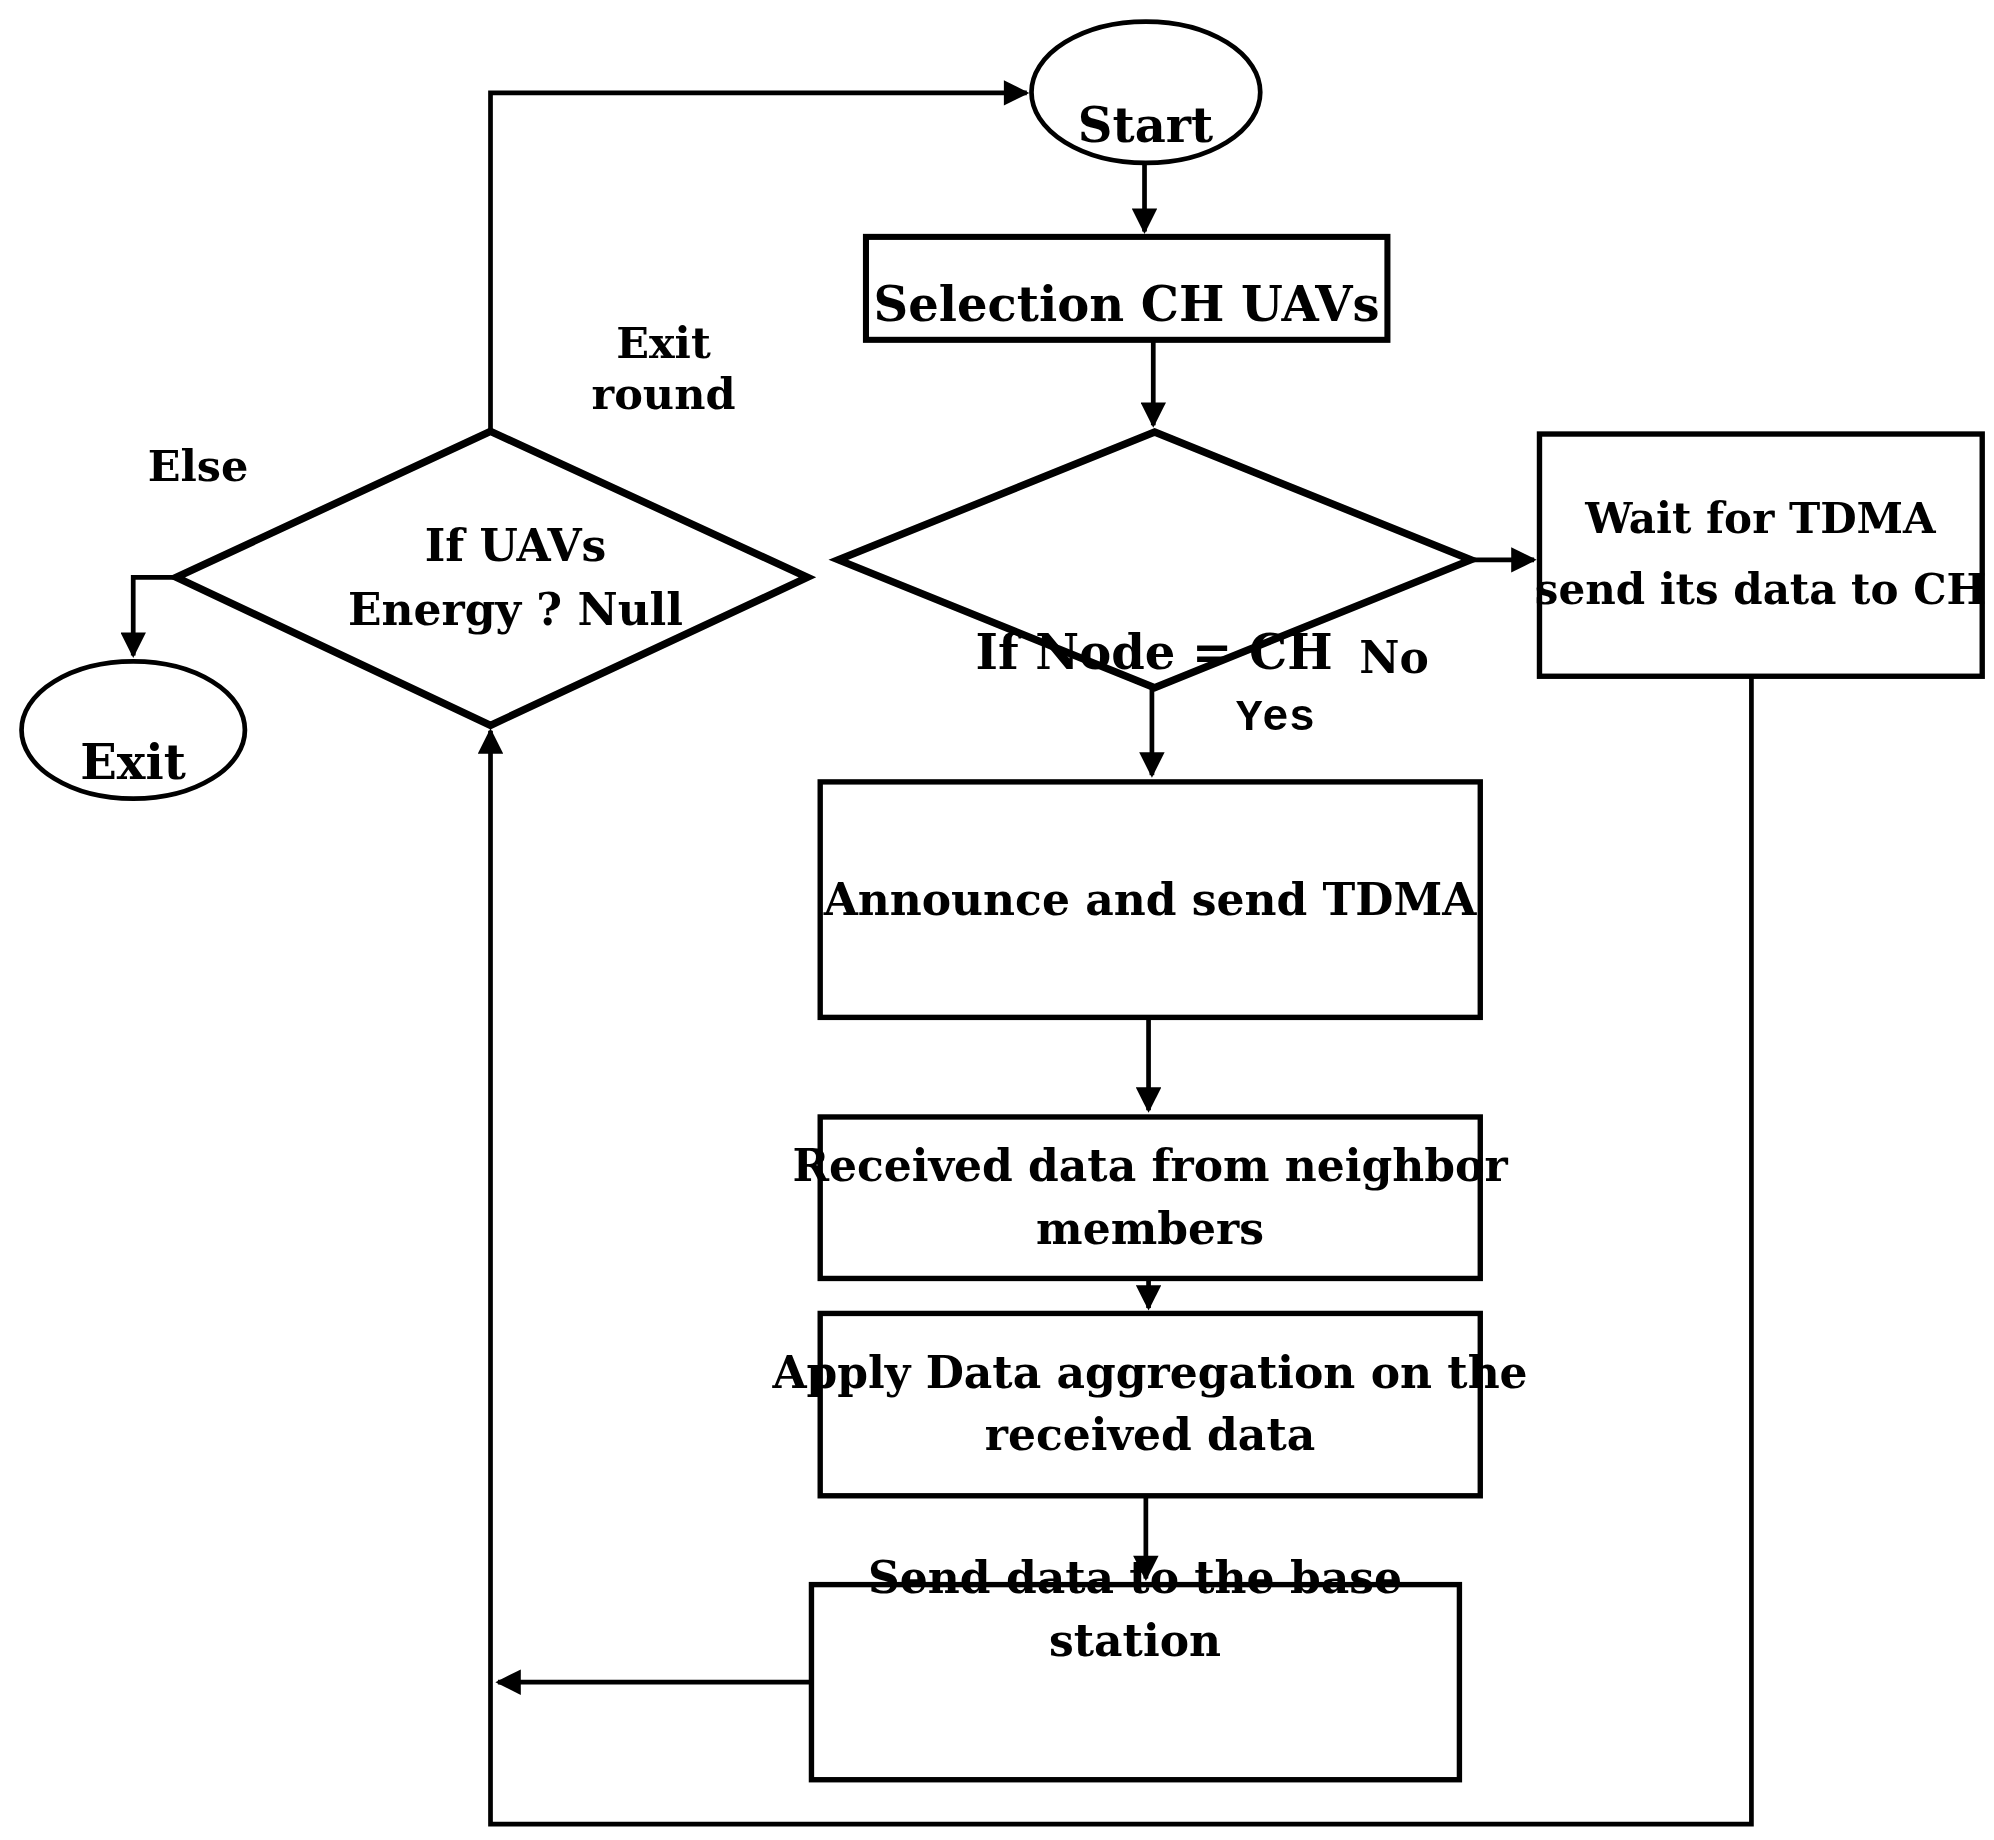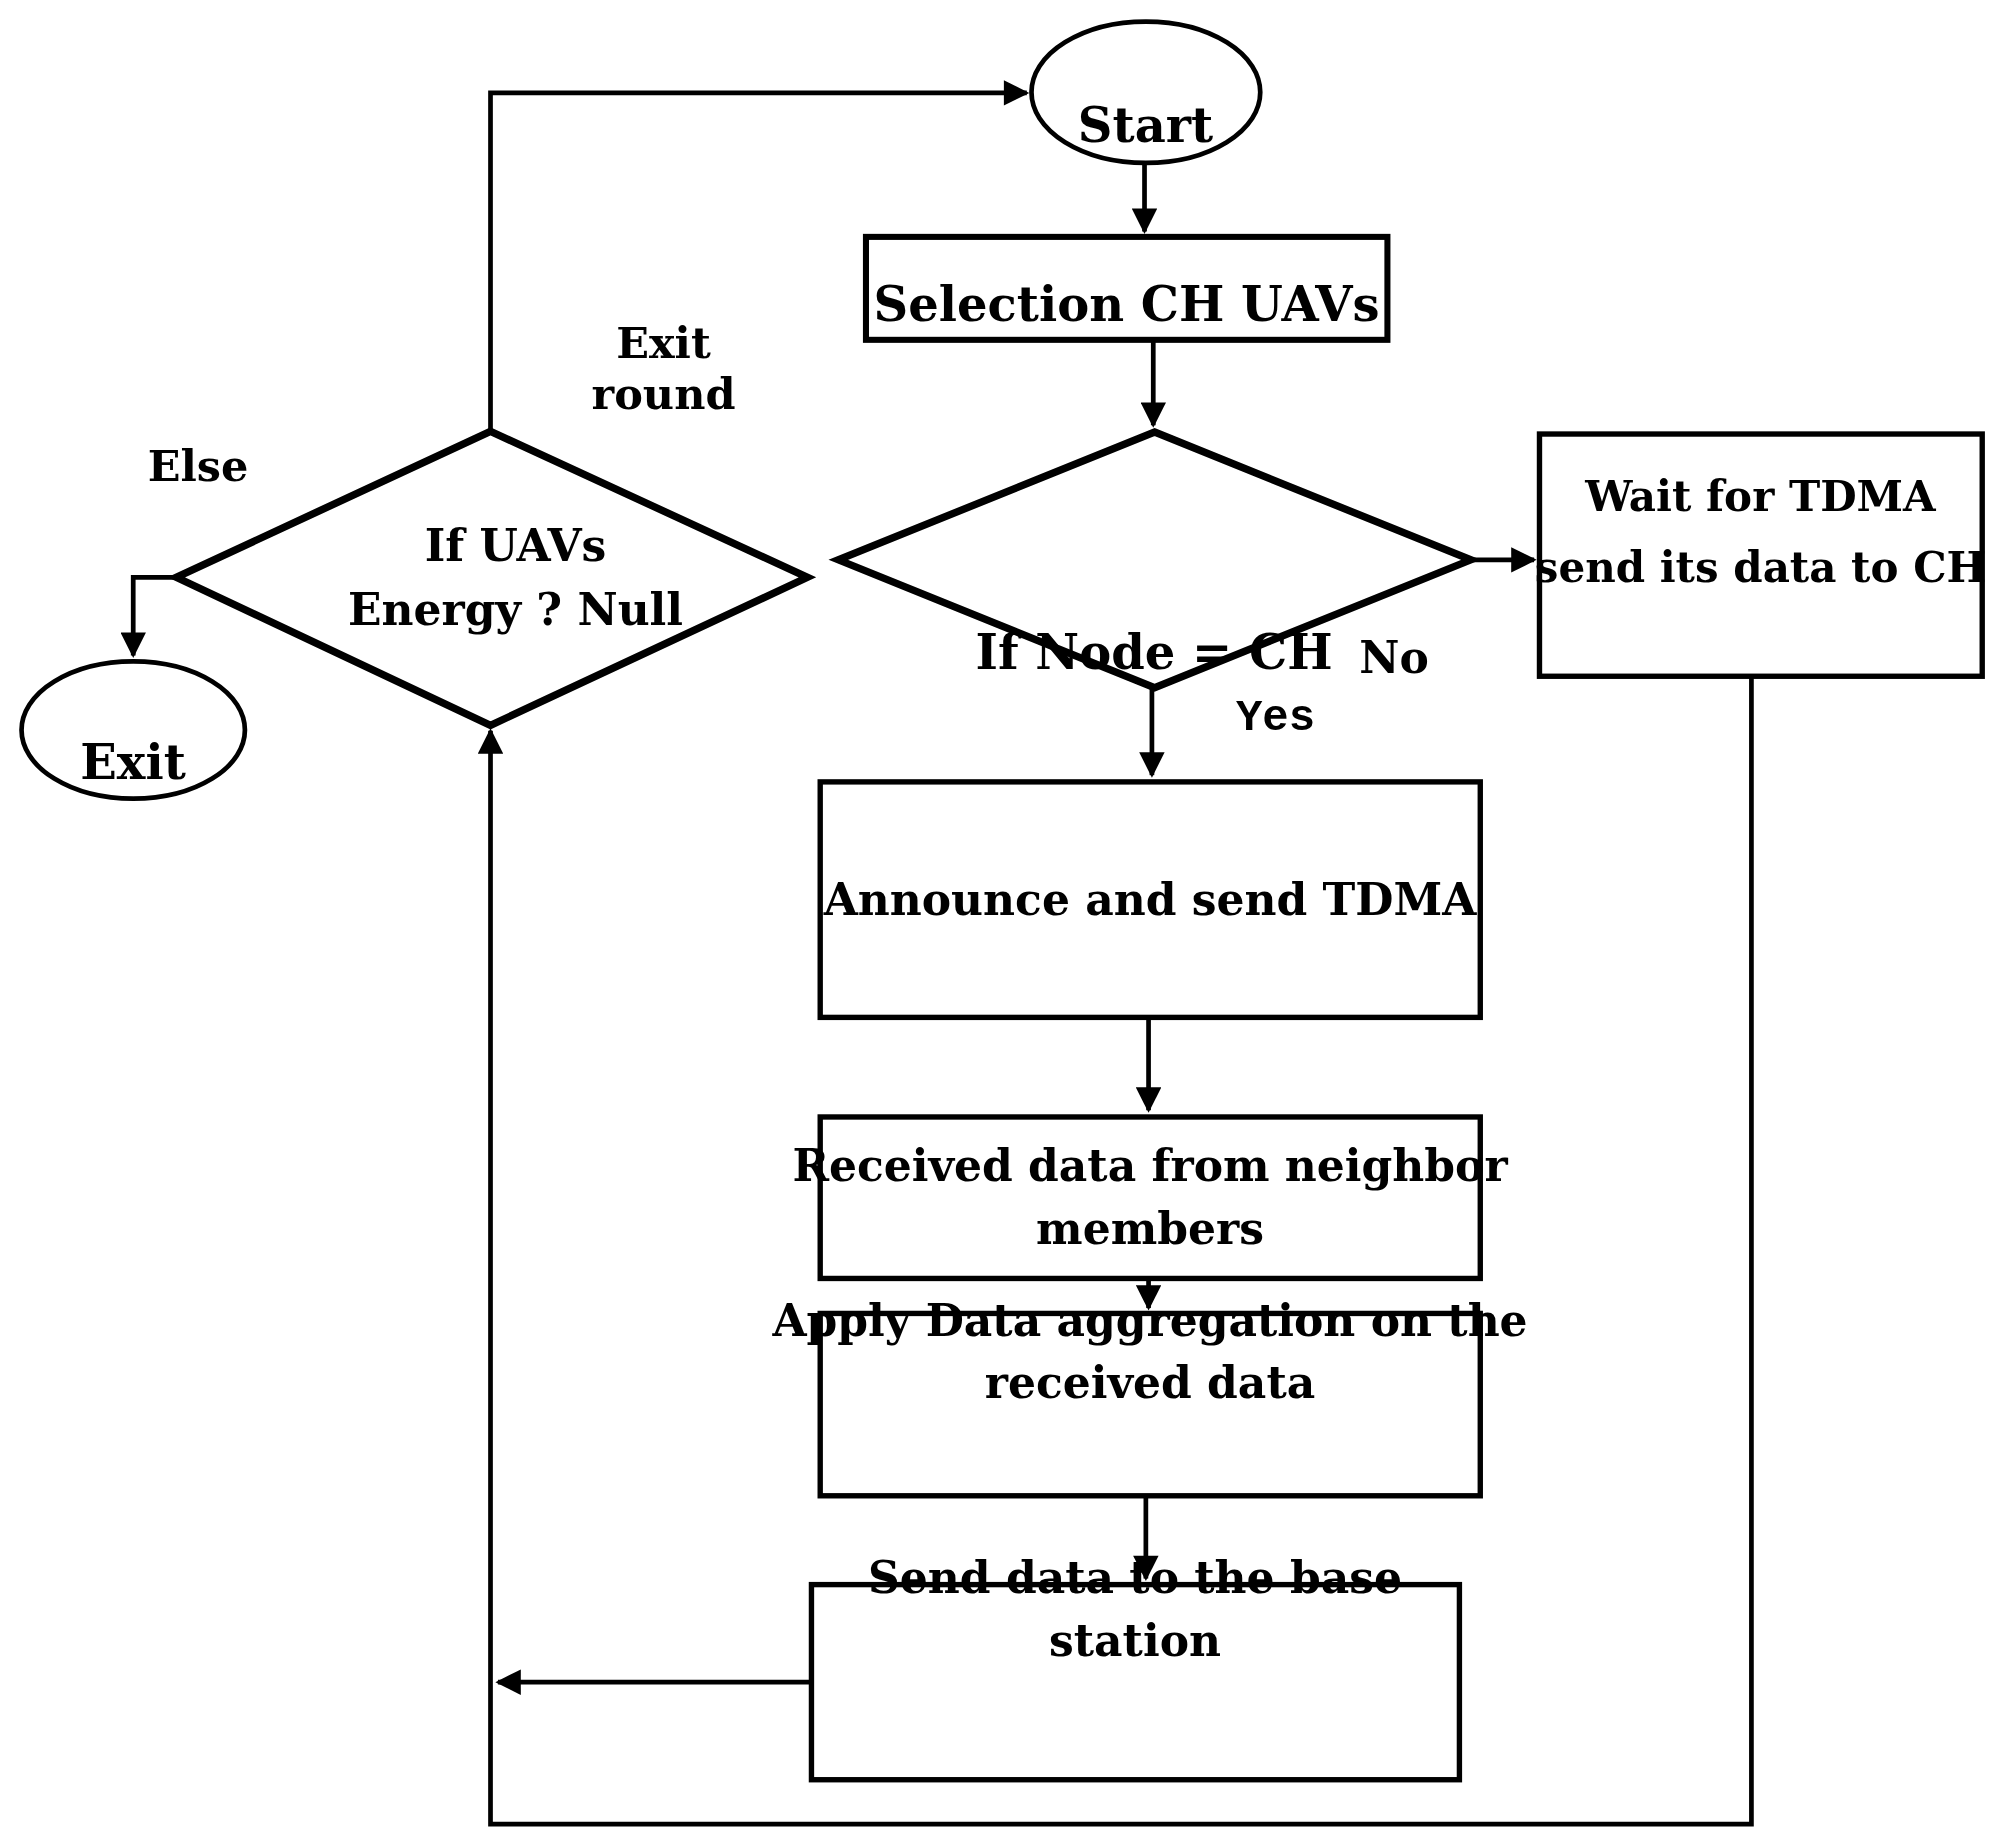--- a/index.html
+++ b/index.html
@@ -33,24 +33,24 @@
     font-weight: bold;
     line-height: 1.45;
     white-space: nowrap;
   }
   .f-node   { font-size: 44px; }
   .f-big    { font-size: 48px; justify-content: flex-end; }
   .f-edge   { font-size: 44px; }
   .start-label        { left: 1031px; top:   21.5px; width: 229px; height: 139px; }
   .selection-label    { left: 866px; top:  237px; width: 521px; height: 103px; }
   .node-check-label   { left: 838px; top:  432px; width: 632px; height: 256px; }
-  .wait-label         { left: 1539px; top:  412px; width: 443px; height: 242px; line-height: 1.68; font-size: 42px;}
+  .wait-label         { left: 1539px; top:  434px; width: 443px; height: 242px; line-height: 1.68; font-size: 42px;}
   .announce-label     { left: 820px; top: 782px; width: 660px; height: 235px; line-height: 1.5; }
   .received-label     { left: 820px; top: 1117px; width: 660px; height: 161px; line-height: 1.42; }
-  .apply-label        { left: 820px; top: 1261px; width: 660px; height: 182px; line-height: 1.42; }
+  .apply-label        { left: 820px; top: 1313px; width: 660px; height: 182px; line-height: 1.42; }
   .send-label         { left: 811px; top: 1512px; width: 648px; height: 195px; line-height: 1.42; }
   .energy-check-label { left:  176px; top:  431px; width: 635px; height: 294px; padding-left: 44px; box-sizing: border-box; }
   .exit-label         { left:   21.5px; top:  661px; width: 223px; height: 137px; }
   .yes-label          { left: 1198px; top: 681px; width: 155px; height: 75px; font-family: Liberation Mono, monospace; }
   .no-label           { left: 1320px; top:  620px; width: 148px; height: 75px; }
   .else-label         { left:  124px; top:  431px; width: 148px; height: 71px; font-size: 43px; }
   .next-round-label   { left:  557px; top:  315px; width: 213px; height: 108px; line-height: 1.18; font-size: 43px; }
 </style>
 </head>
 <body>

